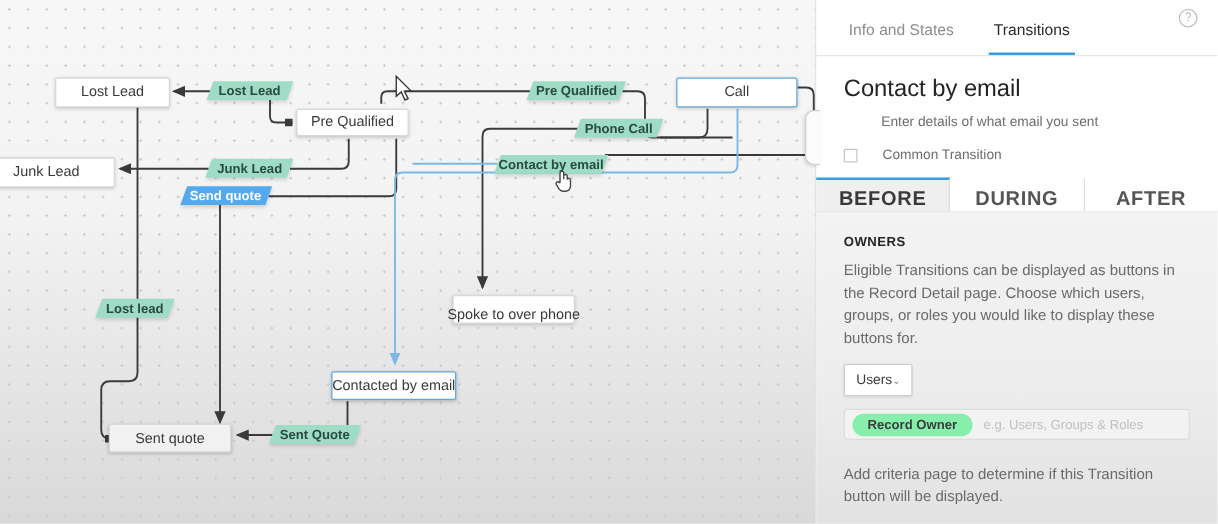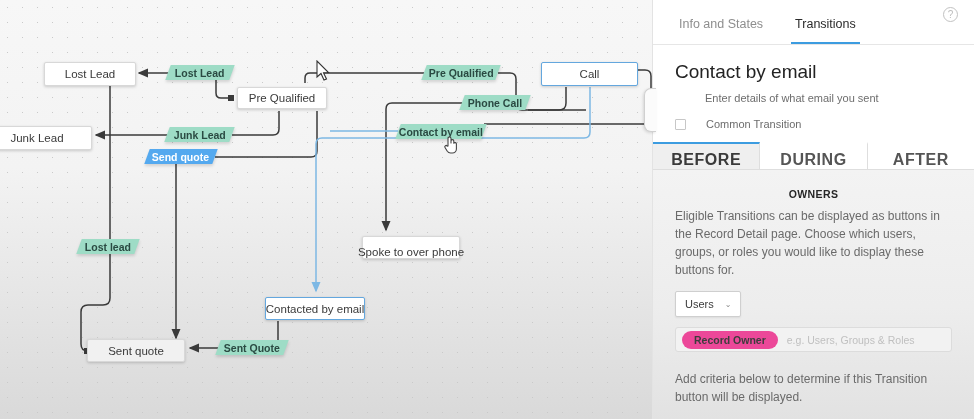--- a/index.html
+++ b/index.html
@@ -93,38 +93,38 @@
     font-size:16px; font-weight:bold; letter-spacing:0.55px; color:#555;
     background:#ffffff; border-right:1px solid #dedede; border-top:2.5px solid transparent;
   }
   .stab:last-child { border-right:none; }
   .stab.active { background:#efefef; border-top-color:#3c9ce0; color:#3a3a3a; }
 
   #panel-body {
     flex:1; padding:18px 22px 0 22px; overflow:hidden;
     background:linear-gradient(#f3f3f3 0%, #ededed 55%, #e2e2e2 100%);
   }
-  .sec-title { font-size:10.5px; font-weight:bold; letter-spacing:0.4px; color:#262626; margin:0 0 7px 0;text-align:center; }
+  .sec-title { font-size:10.5px; font-weight:bold; letter-spacing:0.4px; color:#262626; margin:0 0 7px 0; }
   .sec-desc { font-size:12px; color:#6a6a6a; line-height:1.5; margin:0 0 12px 0; }
 
   #users-select {
-    display:inline-flex; align-items:center; gap:11px;
+    display:inline-flex; align-items:center; 
     background:#ffffff; border:1px solid #cfcfcf; border-radius:2px;
     padding:6px 9px; font-size:11px; color:#3b3b3b;
     box-shadow:0 1px 2px rgba(0,0,0,0.07);
   }
   #chev { font-size:8px; color:#8a8a8a; }
 
   #owner-field {
     margin-top:10px; height:25px; background:#f2f2f2;
     border:1px solid #dcdcdc; border-radius:3px;
     display:flex; align-items:center; padding:0 6px; gap:9px;
   }
   #owner-chip {
-    background:#ec4899; border-radius:11px; padding:3px 12px;
+    background:#86efac; border-radius:11px; padding:3px 12px;
     font-size:10.5px; color:#3d3d3d; font-weight:bold;
   }
   #owner-ph { font-size:10.5px; color:#c0c0c0; }
 
   #criteria-wrap { margin-top:18px; }
   #add-criteria { font-size:10px; color:#4a90d9; margin-top:9px; display:inline-block; }
 </style>
 </head>
 <body>
 
@@ -284,18 +284,18 @@
       <span>Users</span>
       <span id="chev">⌄</span>
     </div>
 
     <div id="owner-field">
       <span id="owner-chip">Record Owner</span>
       <span id="owner-ph">e.g. Users, Groups &amp; Roles</span>
     </div>
 
     <div id="criteria-wrap">
-      <p class="sec-desc">Add criteria below to determine if this Transition button will be displayed.</p>
+      <p class="sec-desc">Add criteria page to determine if this Transition button will be displayed.</p>
       <a id="add-criteria">+ Add Criteria</a>
     </div>
 
   </div>
 </div>
 
 </body></html>

